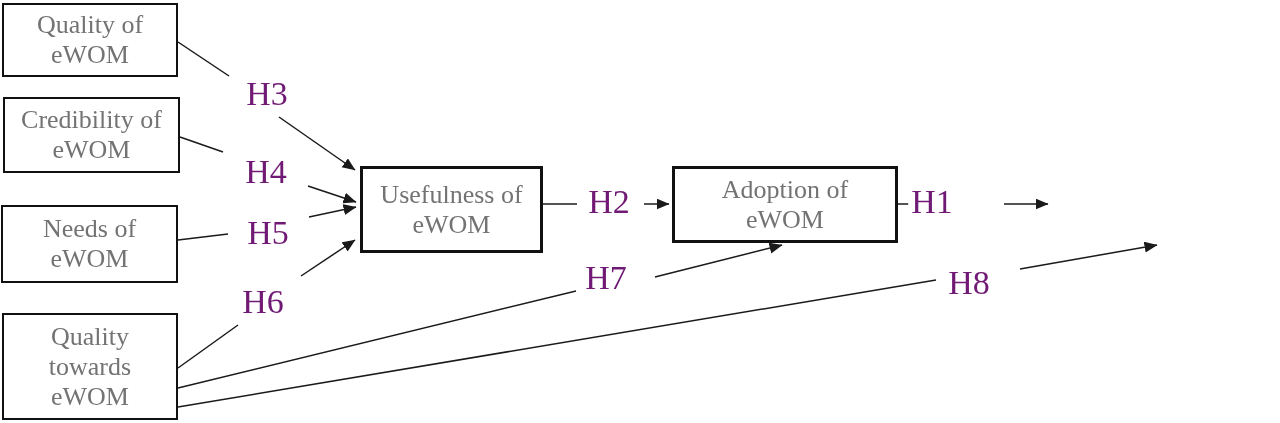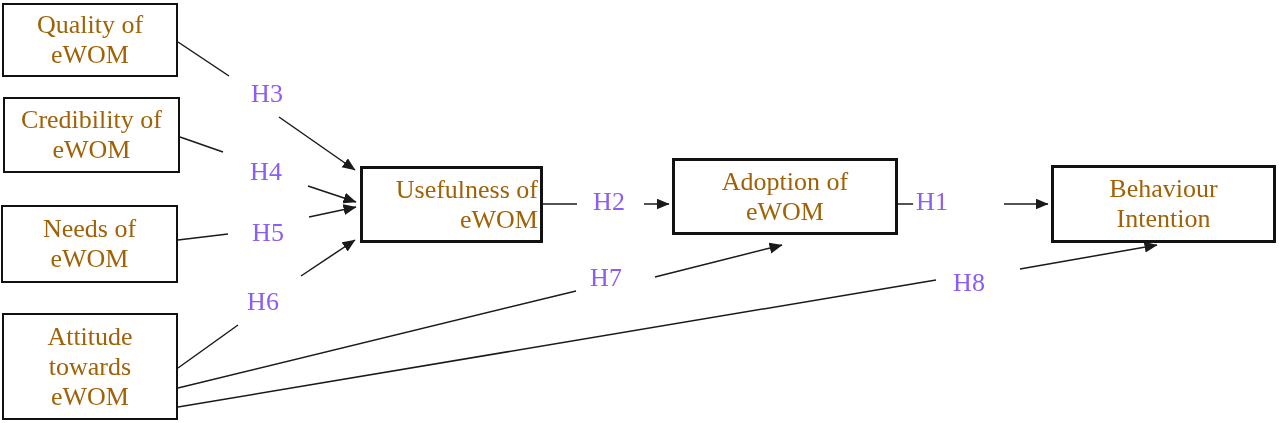--- a/index.html
+++ b/index.html
@@ -20,53 +20,53 @@
     position: absolute;
     box-sizing: border-box;
     background: #ffffff;
     border: 2px solid #111111;
     display: flex;
     align-items: center;
     justify-content: center;
     text-align: center;
     font-size: 26px;
     line-height: 30px;
-    color: #a16207;
+    color: #737373;
   }
   .node.main {
     border-width: 3px;
   }
   .hlabel {
     position: absolute;
     transform: translate(-50%, -50%);
-    font-size: 26px;
+    font-size: 34px;
     line-height: 28px;
     background: #ffffff;
     padding: 0 3px;
-    color: #8b5cf6;
+    color: #701a75;
     white-space: nowrap;
   }
   #edges-svg {
     position: absolute;
     left: 0;
     top: 0;
     width: 1280px;
     height: 423px;
   }
   #edges-svg line {
     stroke: #1a1a1a;
     stroke-width: 1.5;
   }
   
   #node-quality     { left: 2px;    top: 3px;   width: 176px; height: 74px;  padding: 0 10px; }
   #node-credibility { left: 3px;    top: 97px;  width: 177px; height: 76px;  padding: 0 8px; justify-content: flex-end; }
   #node-needs       { left: 1px;    top: 205px; width: 177px; height: 78px;  padding: 0 22px; }
   #node-attitude    { left: 2px;    top: 313px; width: 176px; height: 107px; padding: 0 30px; }
-  #node-usefulness  { left: 360px;  top: 166px; width: 183px; height: 77px;  padding: 8px 2px; text-align: right; }
-  #node-adoption    { left: 672px;  top: 158px; width: 226px; height: 77px;  padding: 0 14px; }
+  #node-usefulness  { left: 360px;  top: 166px; width: 183px; height: 87px;  padding: 8px 2px; }
+  #node-adoption    { left: 672px;  top: 166px; width: 226px; height: 77px;  padding: 0 14px; }
   #node-behaviour   { left: 1051px; top: 165px; width: 225px; height: 78px;  padding: 0 14px; }
   
   #label-h3 { left: 267px;  top: 94px; }
   #label-h4 { left: 266px;  top: 172px; }
   #label-h5 { left: 268px;  top: 233px; }
   #label-h6 { left: 263px;  top: 302px; }
   #label-h2 { left: 609px;  top: 202px; text-align: center; }
   #label-h7 { left: 606px;  top: 278px; }
   #label-h1 { left: 932px;  top: 202px; }
   #label-h8 { left: 969px;  top: 283px; }
@@ -111,30 +111,27 @@
   <div class="node" id="node-quality">
     <span>Quality of eWOM</span>
   </div>
   <div class="node" id="node-credibility">
     <span>Credibility of eWOM</span>
   </div>
   <div class="node" id="node-needs">
     <span>Needs of eWOM</span>
   </div>
   <div class="node" id="node-attitude">
-    <span>Attitude towards eWOM</span>
+    <span>Quality towards eWOM</span>
   </div>
   <div class="node main" id="node-usefulness">
     <span>Usefulness of eWOM</span>
   </div>
   <div class="node main" id="node-adoption">
     <span>Adoption of eWOM</span>
-  </div>
-  <div class="node main" id="node-behaviour">
-    <span>Behaviour Intention</span>
   </div>
 
   <span class="hlabel" id="label-h3">H3</span>
   <span class="hlabel" id="label-h4">H4</span>
   <span class="hlabel" id="label-h5">H5</span>
   <span class="hlabel" id="label-h6">H6</span>
   <span class="hlabel" id="label-h2">H2</span>
   <span class="hlabel" id="label-h7">H7</span>
   <span class="hlabel" id="label-h1">H1</span>
   <span class="hlabel" id="label-h8">H8</span>

